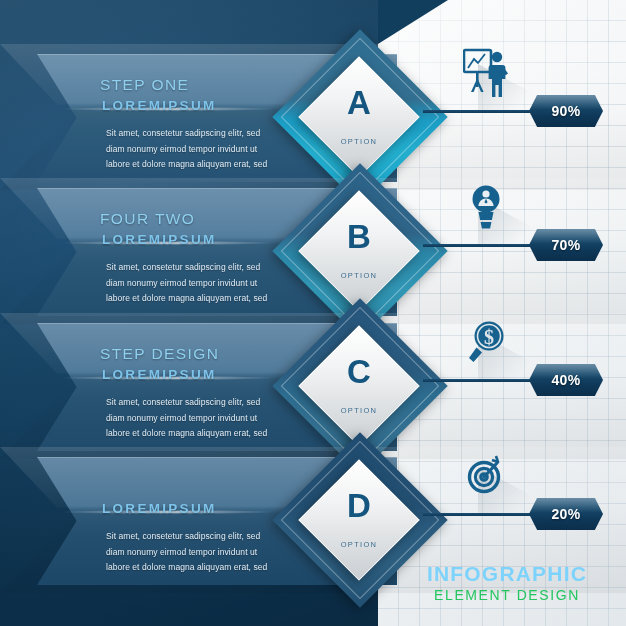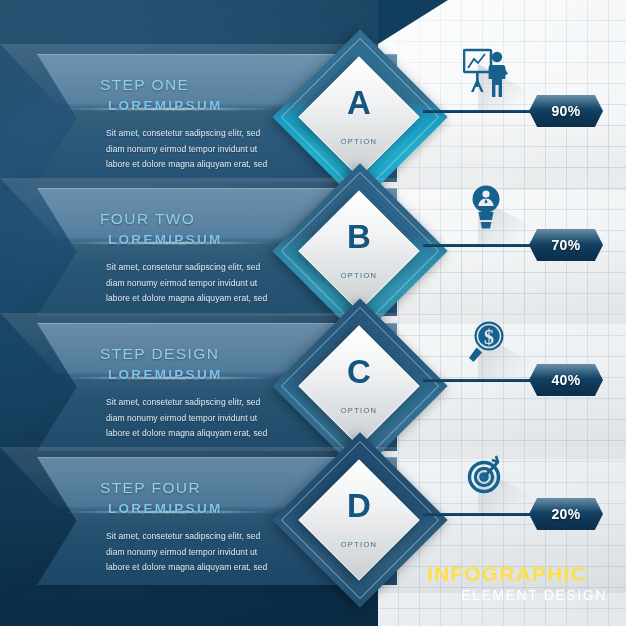--- a/index.html
+++ b/index.html
@@ -75,21 +75,21 @@
     box-shadow:inset 0 1px 0 rgba(255,255,255,.22);
     pointer-events:none;
   }
 
   .step-title{
     position:absolute;left:100px;top:32px;
     font-size:15.5px;letter-spacing:1.4px;color:#8fd0ef;font-weight:400;
     text-shadow:0 1px 2px rgba(0,0,0,.35);
   }
   .step-sub{
-    position:absolute;left:108px;top:54px;
+    position:absolute;left:102px;top:54px;
     font-size:13.5px;letter-spacing:2.3px;color:#7ec4ea;font-weight:bold;
     text-shadow:0 1px 2px rgba(0,0,0,.35);
   }
   .step-body{
     position:absolute;left:95px;top:82px;width:268px;
     font-size:8.5px;line-height:15.5px;color:#e4eef5;letter-spacing:.05px;
     text-shadow:0 1px 1px rgba(0,0,0,.3);
     margin-left:11px;
   }
   .step-body div{white-space:nowrap;}
@@ -150,22 +150,22 @@
     background:linear-gradient(180deg, rgba(255,255,255,.30), rgba(255,255,255,0) 46%);
     pointer-events:none;
   }
   .badge-txt{
     font-size:14px;font-weight:bold;color:#ffffff;letter-spacing:.4px;
     text-shadow:0 1px 2px rgba(0,0,0,.5);position:relative;z-index:2;
   }
 
   
   .footer{position:absolute;left:407px;top:563px;width:200px;text-align:center;}
-  .footer-1{font-size:21px;font-weight:bold;letter-spacing:1.2px;color:#fde047;line-height:1;}
-  .footer-2{font-size:14px;letter-spacing:1.6px;color:#ffffff;line-height:1;margin-top:4px;text-align:right;}
+  .footer-1{font-size:21px;font-weight:bold;letter-spacing:1.2px;color:#7dd3fc;line-height:1;}
+  .footer-2{font-size:14px;letter-spacing:1.6px;color:#22c55e;line-height:1;margin-top:4px;}
 </style>
 </head>
 <body>
 
 <div id="stage">
 
   <div class="bg-dark"></div>
   <div class="bg-dark-sheen"></div>
   <div class="bg-grid"></div>
   <div class="bg-grid-shade"></div>
@@ -294,21 +294,20 @@
       <span class="badge-txt">40%</span>
     </div>
     <div class="badge-ring"></div>
   </div>
 
   <div class="row row-3">
     <div class="banner tone3"></div>
     <div class="banner-gloss"></div>
     <div class="banner-edge"></div>
     <div class="banner-streak"></div>
-    <div class="step-title">STEP FOUR</div>
     <div class="step-sub">LOREMIPSUM</div>
     <div class="step-body">
       <div>Sit amet, consetetur sadipscing elitr,  sed</div>
       <div>diam nonumy eirmod tempor invidunt ut</div>
       <div>labore et dolore magna aliquyam erat, sed</div>
     </div>
 
     <div class="dia-back d">
       <div class="dia-back-inner"></div>
     </div>

